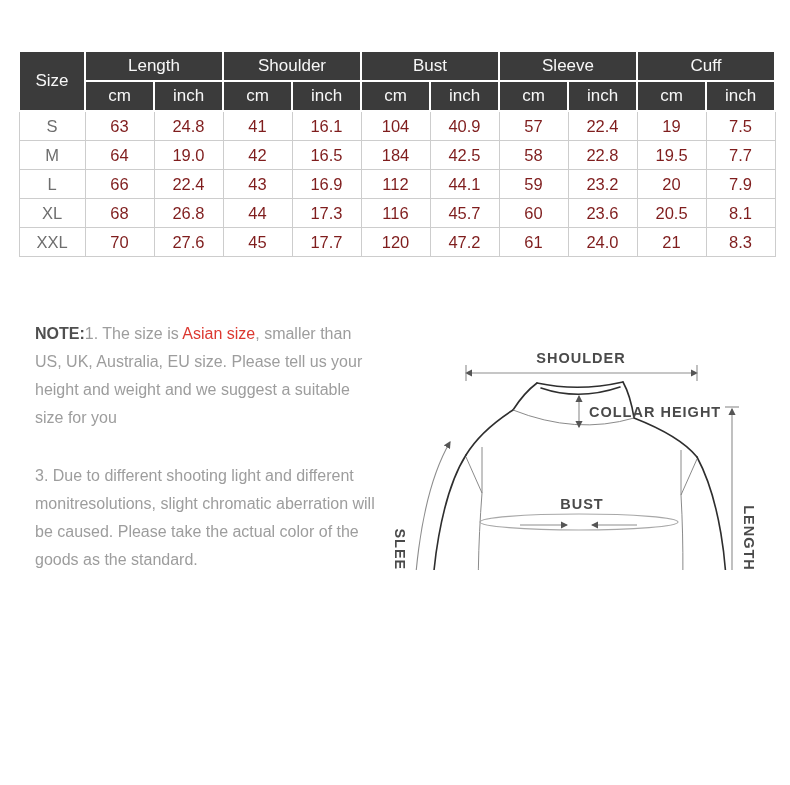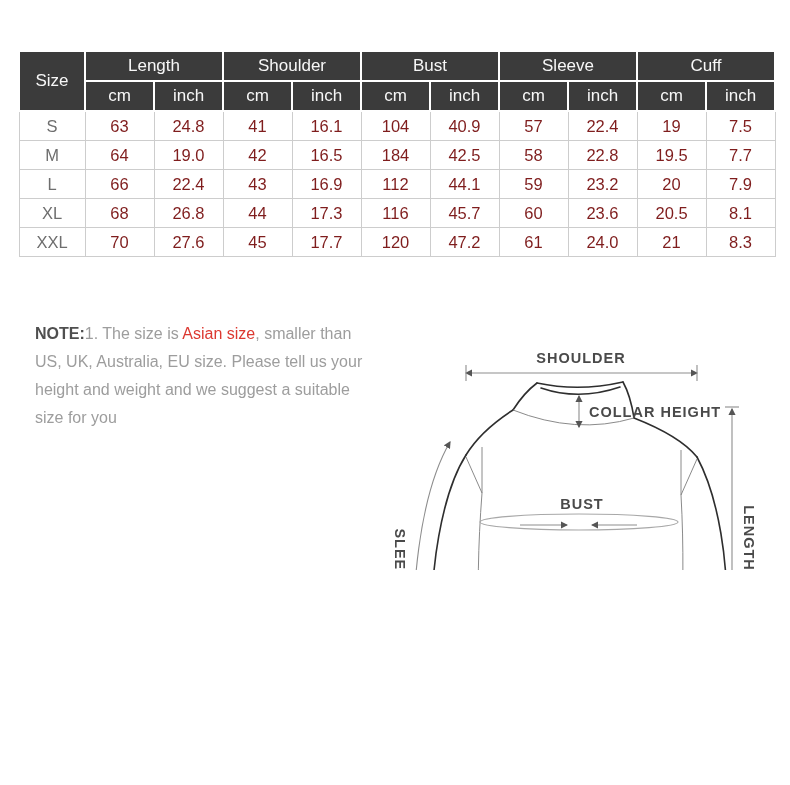--- a/index.html
+++ b/index.html
@@ -143,20 +143,21 @@
         <td>61</td>
         <td>24.0</td>
         <td>21</td>
         <td>8.3</td>
       </tr>
     </tbody>
   </table>
 
   <div class="notes">
     <p><span class="note-label">NOTE:</span><span>1. The size is </span><span class="red">Asian size</span><span>, smaller than US, UK, Australia, EU size. Please tell us your height and weight and we suggest a suitable size for you</span></p>
+    <p><span>3. Due to different shooting light and different monitresolutions, slight chromatic aberration will be caused. Please take the actual color of the goods as the standard.</span></p>
   </div>
 
   <svg class="diagram" viewBox="0 0 420 440">
     <defs>
       <marker id="ah" viewBox="0 0 10 10" refX="8.5" refY="5" markerWidth="6.5" markerHeight="6.5" orient="auto-start-reverse">
         <path d="M0,0 L10,5 L0,10 Z" fill="#555"></path>
       </marker>
     </defs>
 
     <g stroke="#2e2e2e" stroke-width="1.6" fill="none" stroke-linecap="round">

